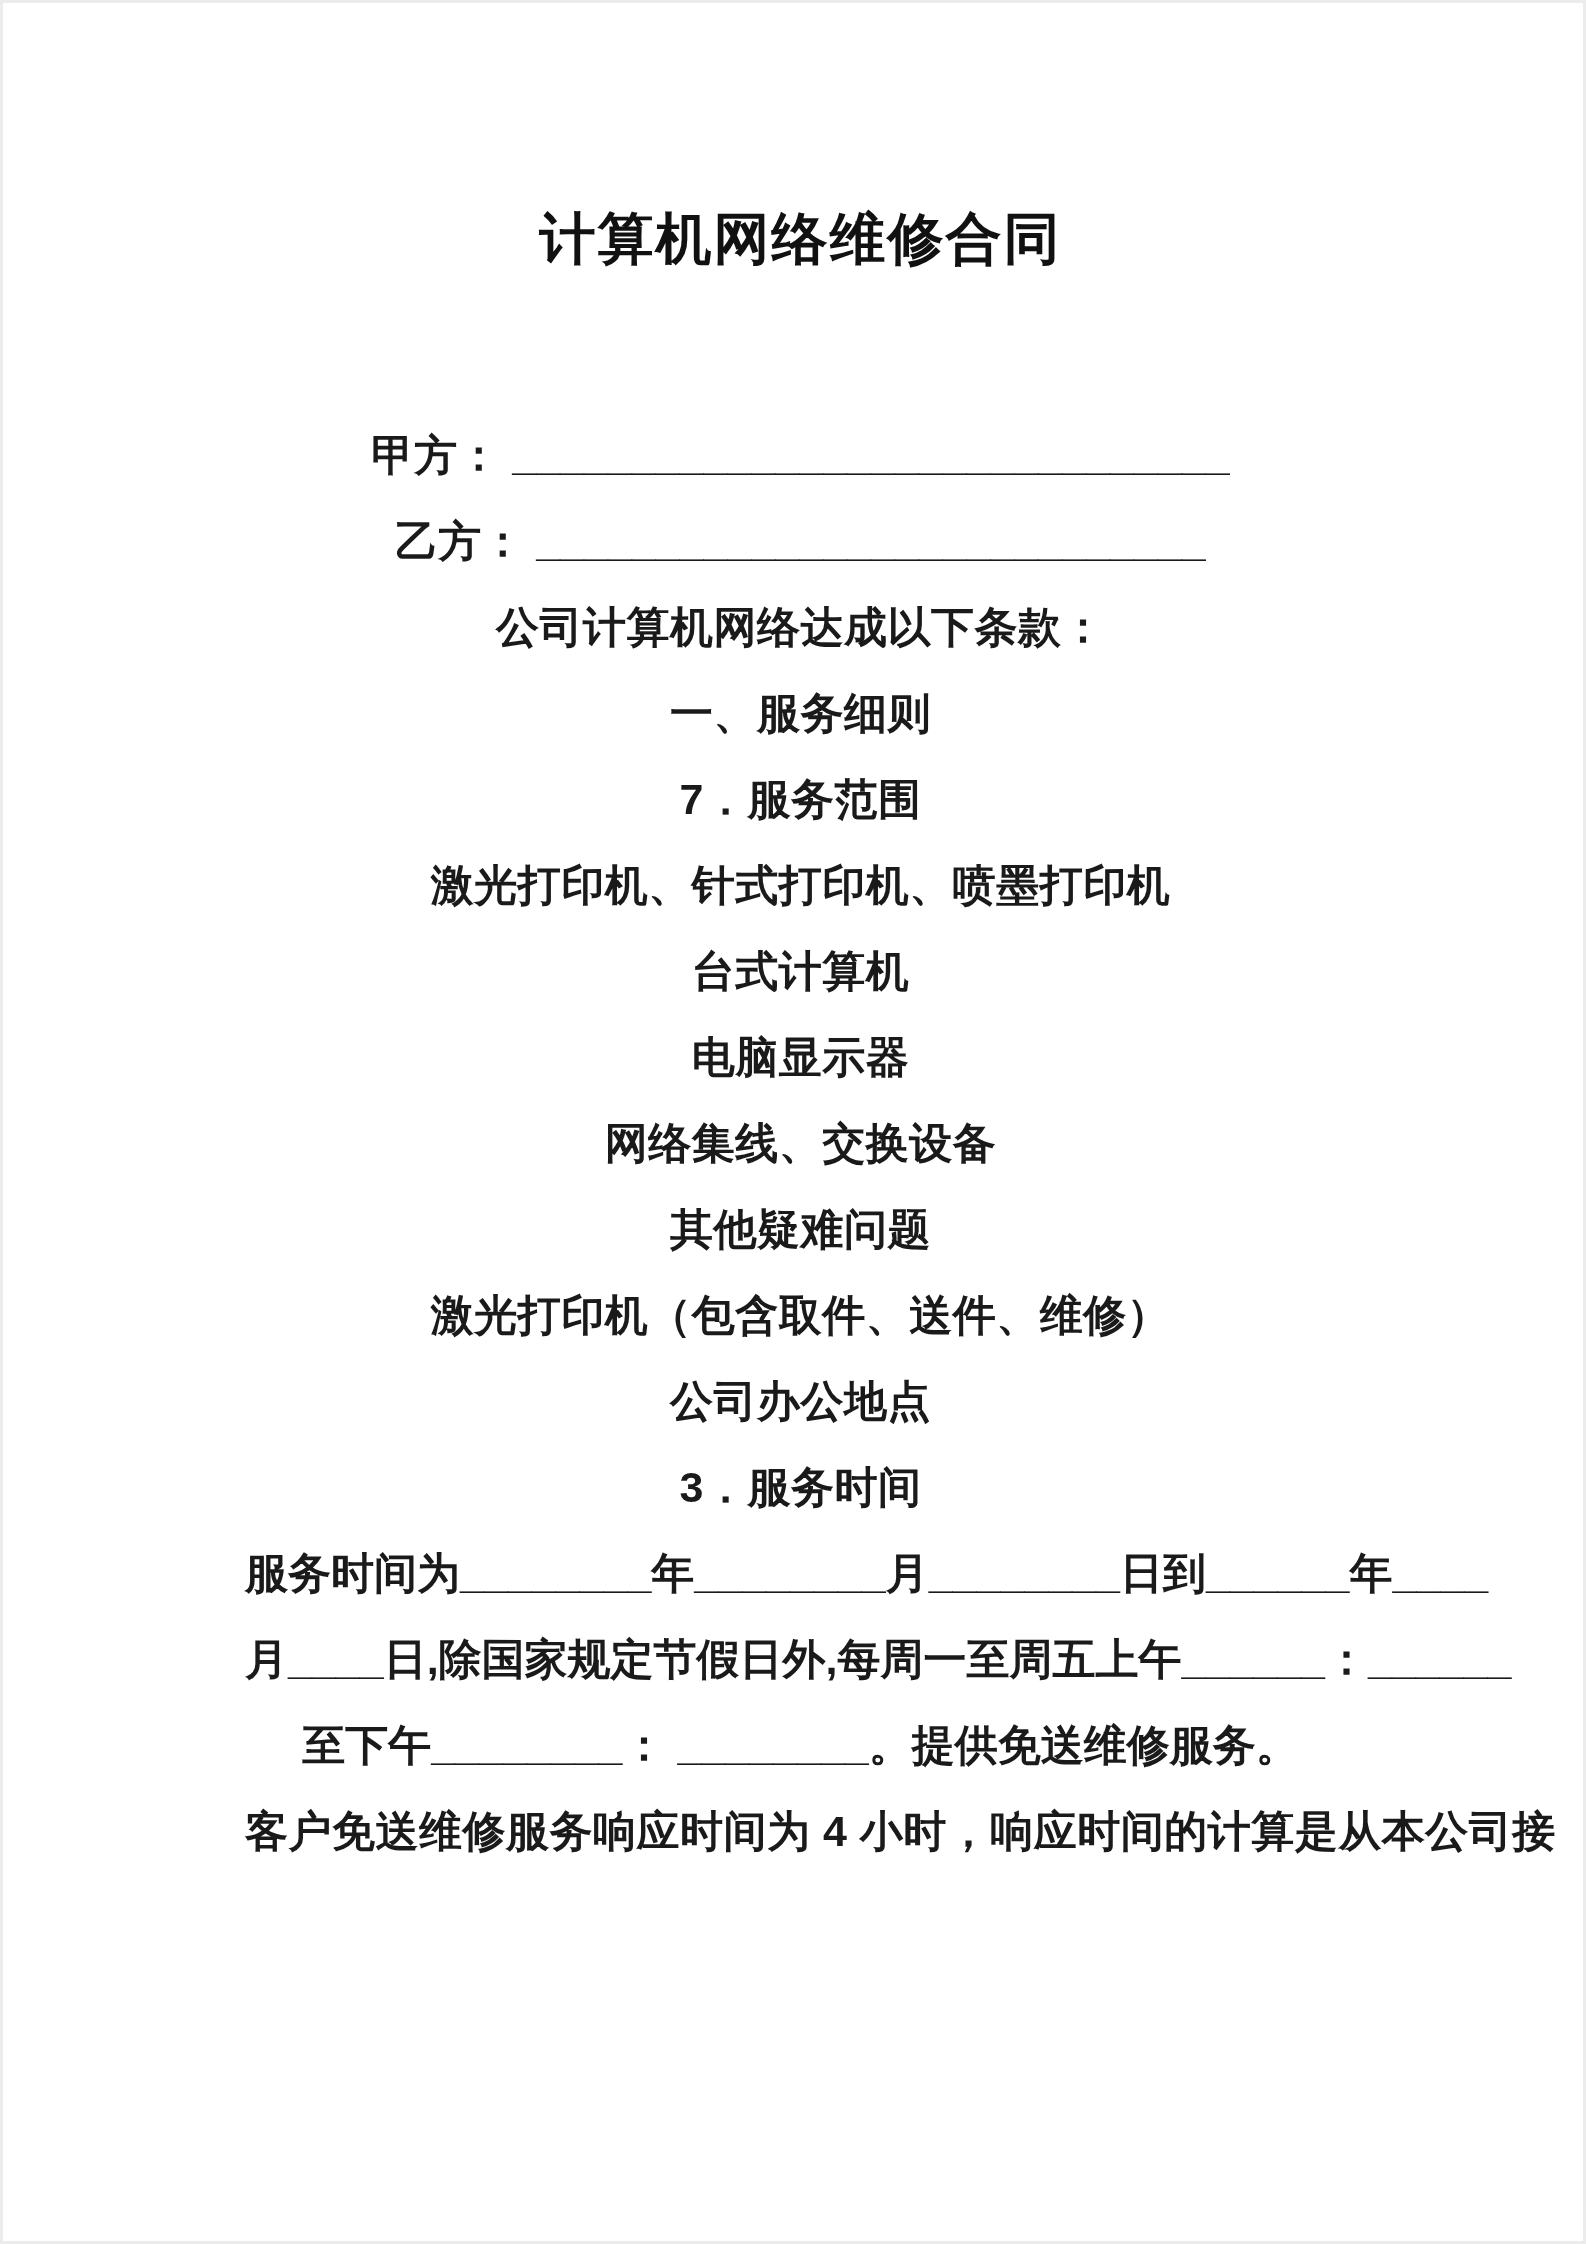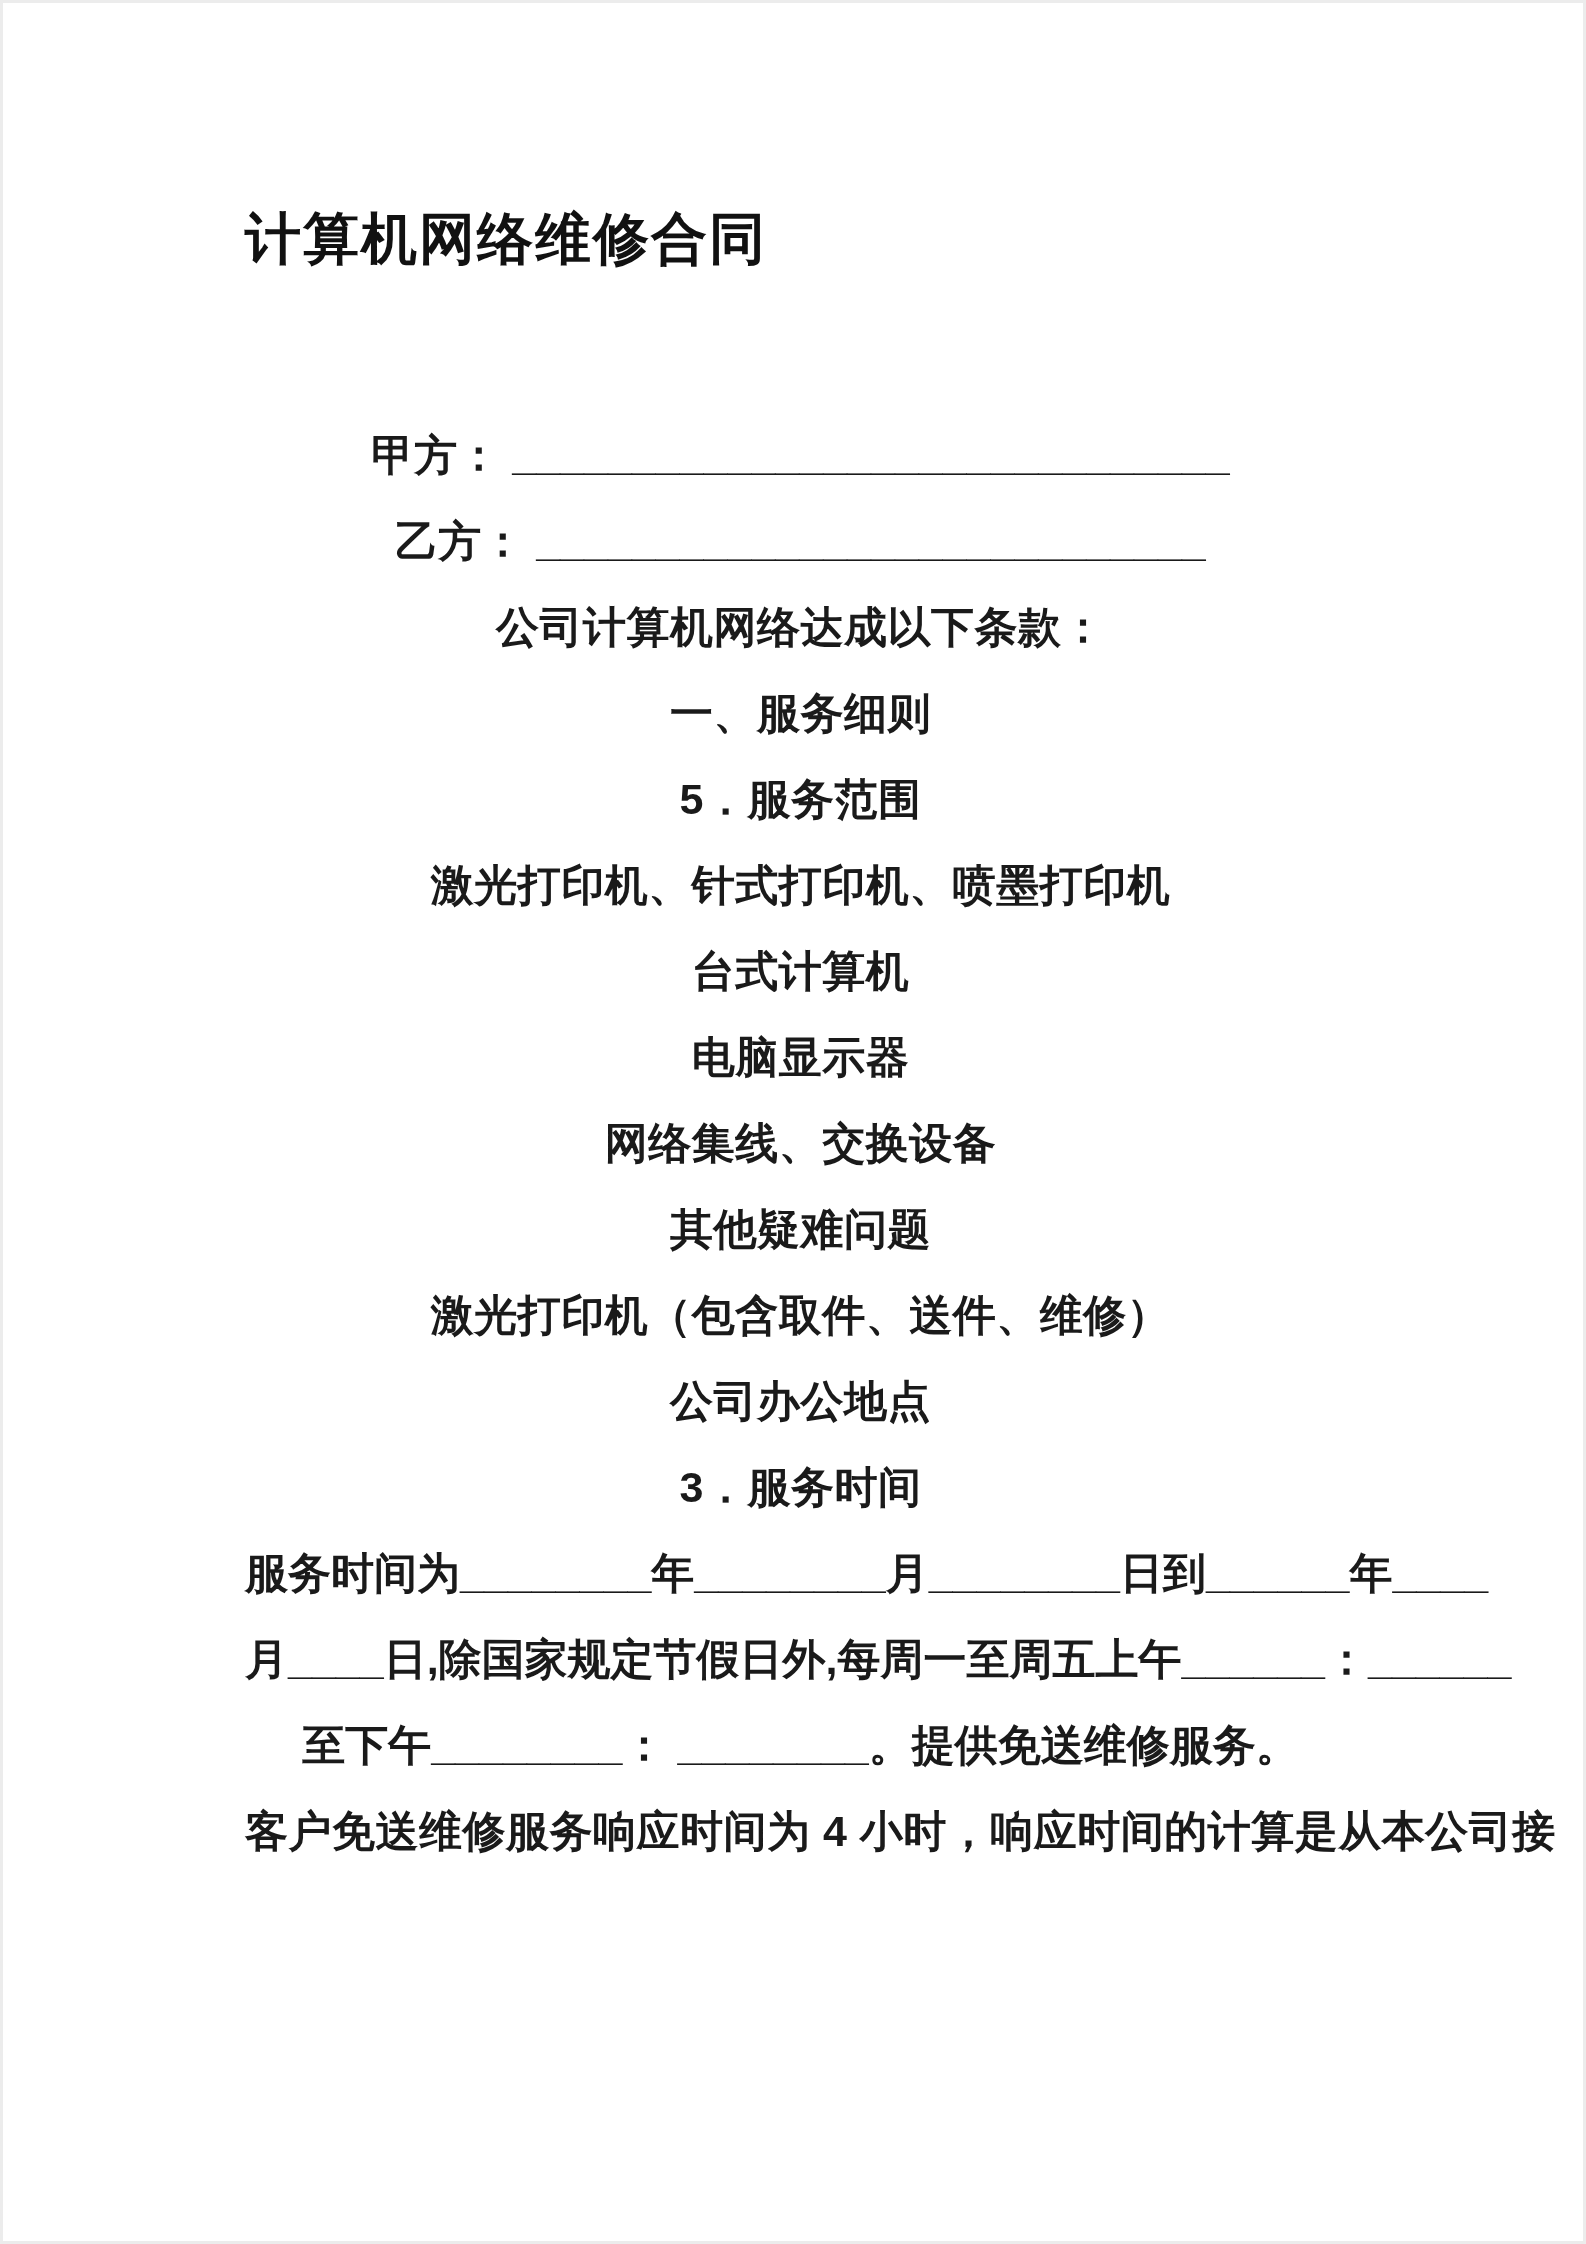--- a/index.html
+++ b/index.html
@@ -20,21 +20,21 @@
     color: #1a1a1a;
   }
 
   .content {
     padding: 205px 230px 0 245px;
   }
 
   .title {
     font-size: 56px;
     font-weight: 700;
-    text-align: left;
+    text-align: center;
     line-height: 1.2;
     margin-bottom: 140px;
     letter-spacing: 2px;
     color: #111111;
   }
 
   .doc-body p.line {
     font-size: 43px;
     font-weight: 700;
     line-height: 86px;
@@ -54,21 +54,21 @@
 <div class="page">
   <div class="content">
 
     <h1 class="title">计算机网络维修合同</h1>
 
     <div class="doc-body">
       <p class="line blank-line">甲方： ______________________________</p>
       <p class="line blank-line">乙方： ____________________________</p>
       <p class="line">公司计算机网络达成以下条款：</p>
       <p class="line">一、服务细则</p>
-      <p class="line">5．服务范围</p>
+      <p class="line">7．服务范围</p>
       <p class="line">激光打印机、针式打印机、喷墨打印机</p>
       <p class="line">台式计算机</p>
       <p class="line">电脑显示器</p>
       <p class="line">网络集线、交换设备</p>
       <p class="line">其他疑难问题</p>
       <p class="line">激光打印机（包含取件、送件、维修）</p>
       <p class="line">公司办公地点</p>
       <p class="line">3．服务时间</p>
       <p class="line blank-line">服务时间为________年________月________日到______年____</p>
       <p class="line blank-line">月____日,除国家规定节假日外,每周一至周五上午______：______</p>

